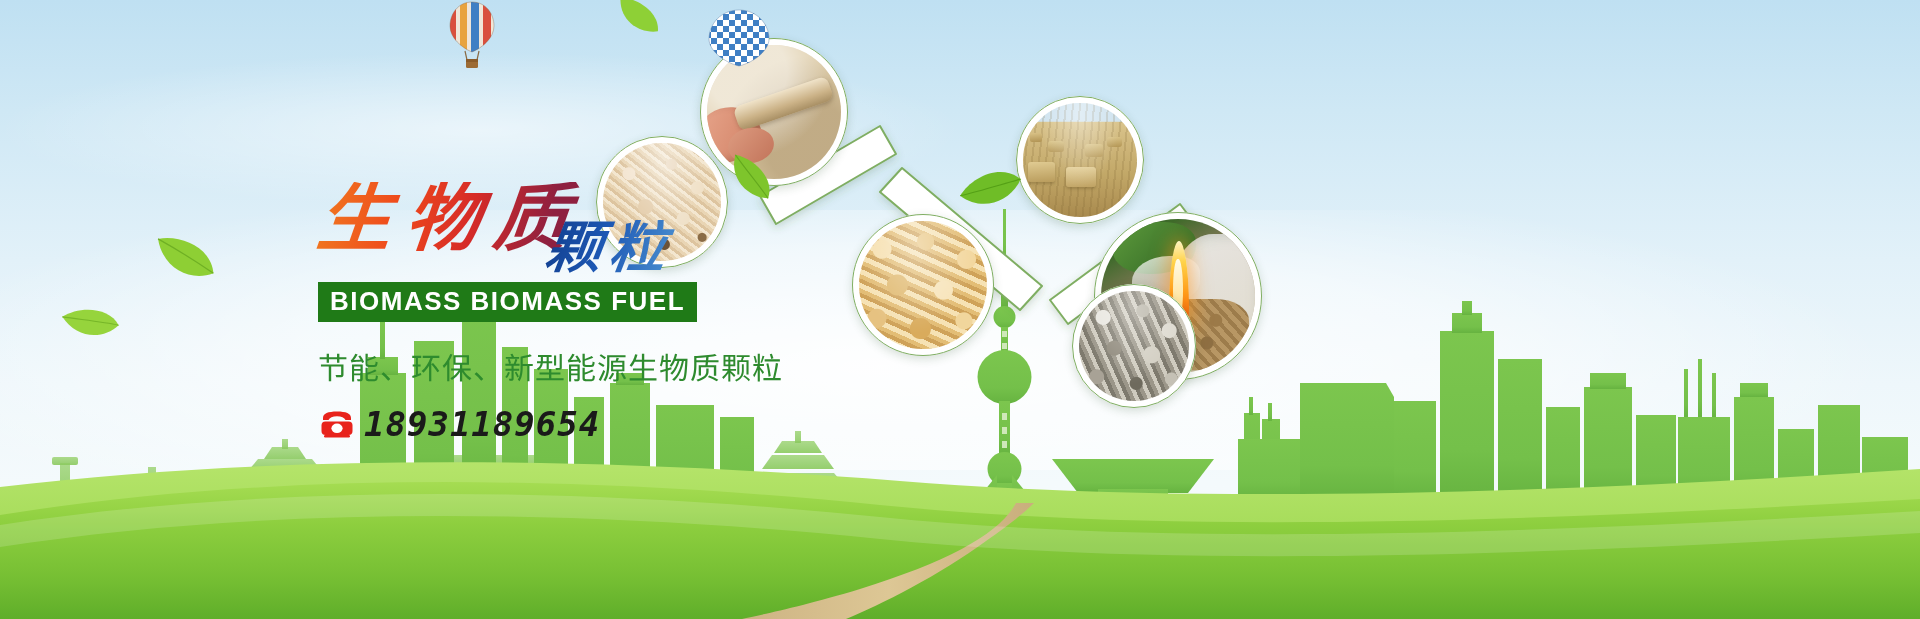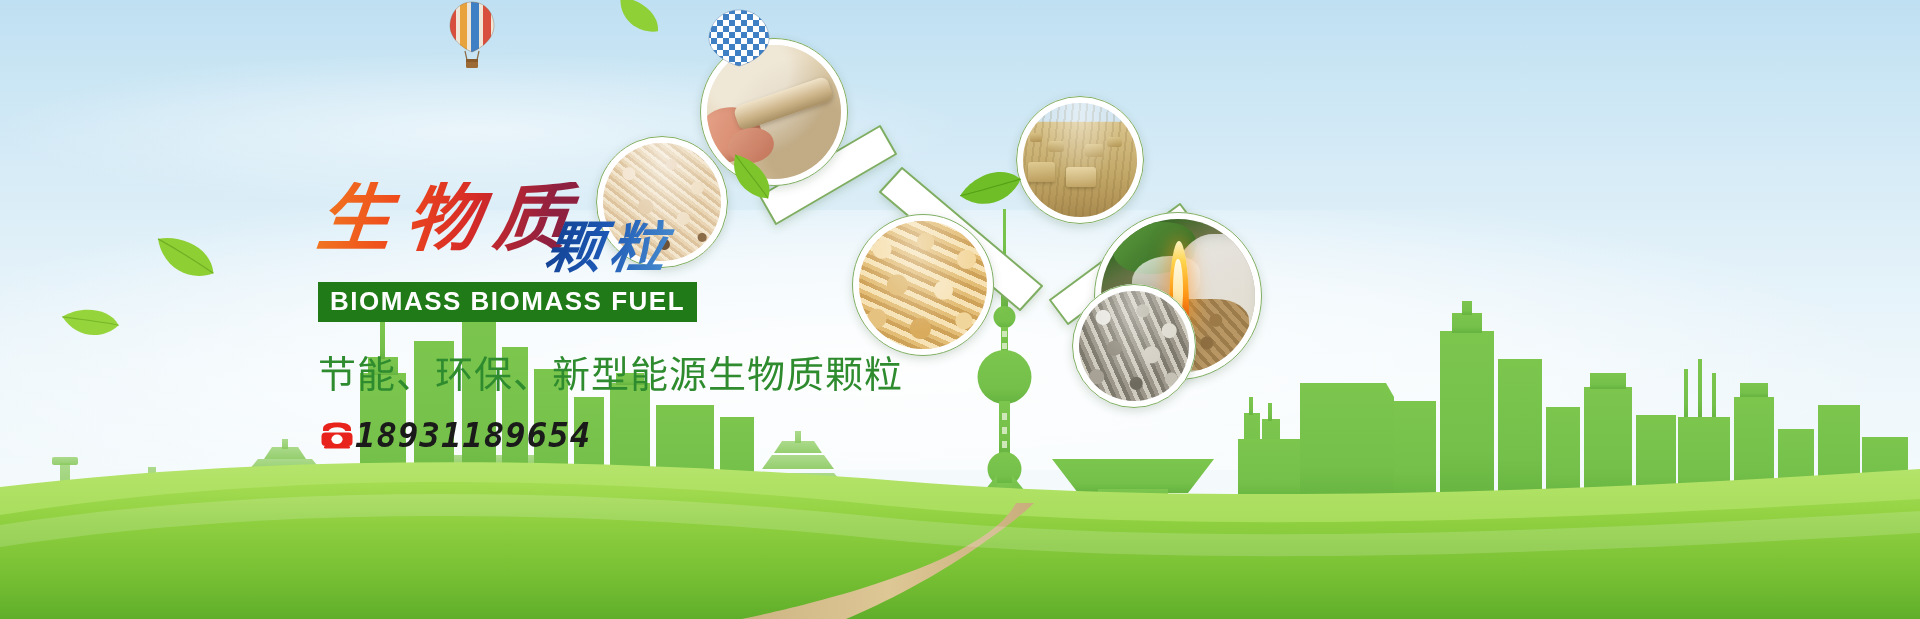--- a/index.html
+++ b/index.html
@@ -80,29 +80,29 @@
     color:#ffffff;
     font-size:26px; font-weight:700;
     letter-spacing:1.5px;
     padding:4px 12px 5px;
     margin-top:8px;
     white-space:nowrap;
   }
 
   .cn-sub{
     margin-top:22px;
-    font-size:38px;
+    font-size:30px;
     color:#2e8b2e;
     letter-spacing:1px;
     white-space:nowrap;
     font-family:"DejaVu Sans","Liberation Sans",sans-serif;
   }
 
   .phone-row{
-    display:flex; align-items:center; gap:1px;
+    display:flex; align-items:center; gap:10px;
     margin-top:16px; margin-left:2px;
   }
   .phone-icon{ width:34px; height:27px; flex:0 0 34px; }
   .phone-num{
     font-size:34px; font-weight:700; font-style:italic;
     color:#1a1a1a; letter-spacing:1px;
     font-family:"DejaVu Sans Mono","Liberation Mono",monospace;
   }
 
   

